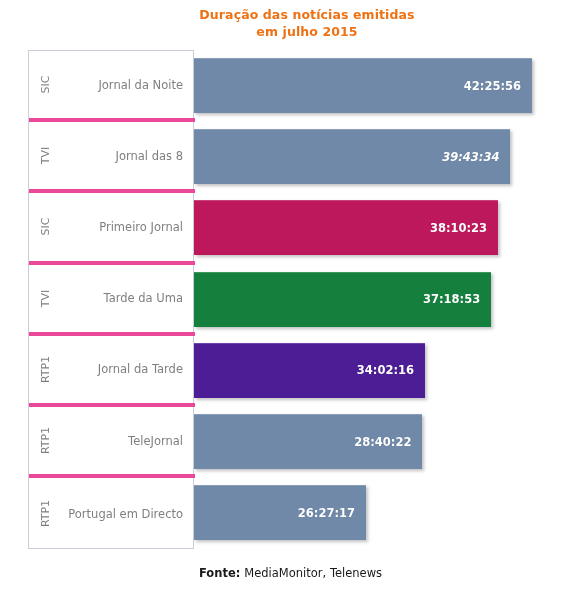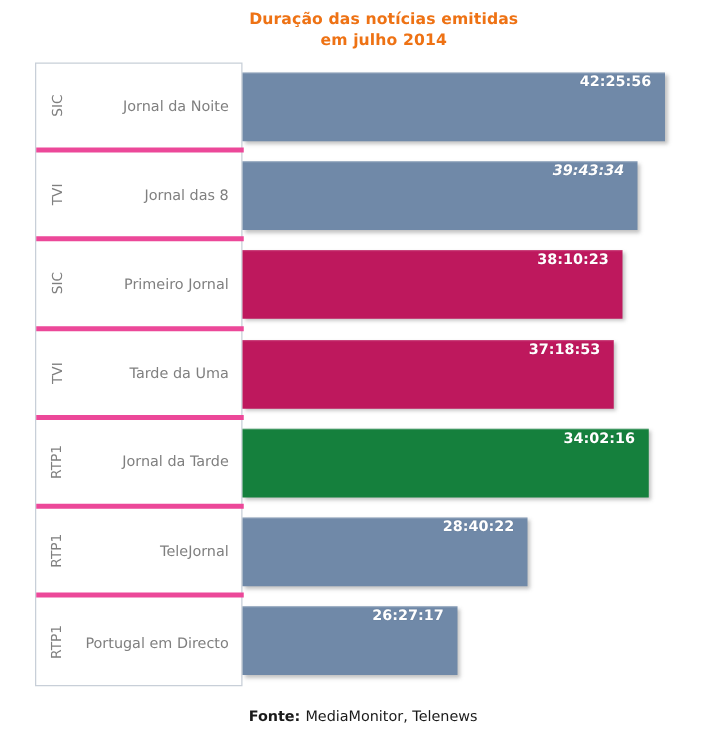--- a/index.html
+++ b/index.html
@@ -103,20 +103,21 @@
     height: 71.2px;
     display: flex;
     align-items: center;
   }
   .bar {
     position: relative;
     height: 55px;
     background: #7089A8;
     box-shadow: 2px 2px 3px rgba(120,120,120,0.45);
     display: flex;
+    align-items: center;
     justify-content: flex-end;
     box-sizing: border-box;
   }
   .bar::before {
     
     content: "";
     position: absolute;
     left: 0;
     right: 0;
     top: 0;
@@ -144,21 +145,21 @@
   }
   #chart-source .source-label {
     font-weight: bold;
   }
 </style>
 </head>
 <body>
 
 <div id="chart-title">
   <span class="title-line">Duração das notícias emitidas</span>
-  <span class="title-line">em julho 2014</span>
+  <span class="title-line">em julho 2015</span>
 </div>
 
 <div id="plot-area">
 
   <div id="label-table">
     <div class="label-row" style="top:0px;">
       <div class="channel-label">
         <span>SIC</span>
       </div>
       <div class="program-label">Jornal da Noite</div>
@@ -211,26 +212,26 @@
       <div class="bar" style="width: 316.4px; background: rgb(112, 137, 168); font-style: italic;">
         <span class="bar-value">39:43:34</span>
       </div>
     </div>
     <div class="bar-wrap" style="top:142.4px;">
       <div class="bar" style="width: 304.1px; background: #be185d;">
         <span class="bar-value">38:10:23</span>
       </div>
     </div>
     <div class="bar-wrap" style="top:213.6px;">
-      <div class="bar" style="width: 297.2px; background: #be185d; padding-left: 45px;">
+      <div class="bar" style="width: 297.2px; background: #15803d; padding-left: 45px;">
         <span class="bar-value">37:18:53</span>
       </div>
     </div>
     <div class="bar-wrap" style="top:284.8px;">
-      <div class="bar" style="width: 325px; background: #15803d;">
+      <div class="bar" style="width: 231px; background: #4c1d95;">
         <span class="bar-value">34:02:16</span>
       </div>
     </div>
     <div class="bar-wrap" style="top:356px;">
       <div class="bar" style="width: 228.4px; background: rgb(112, 137, 168);">
         <span class="bar-value">28:40:22</span>
       </div>
     </div>
     <div class="bar-wrap" style="top:427.2px;">
       <div class="bar" style="width: 172px; background: rgb(112, 137, 168);">

